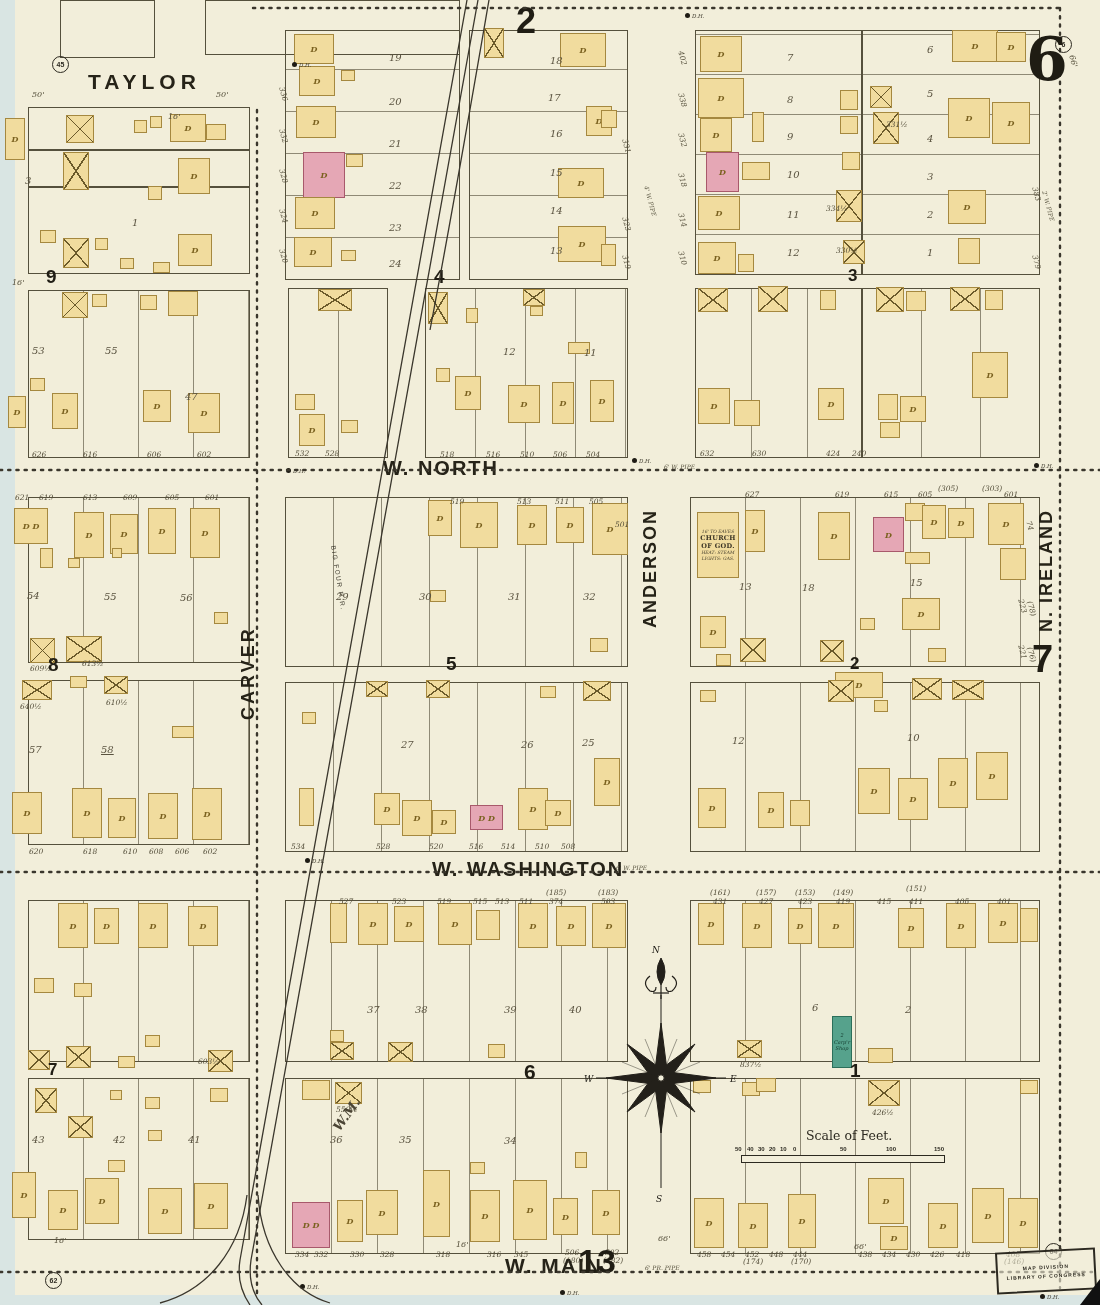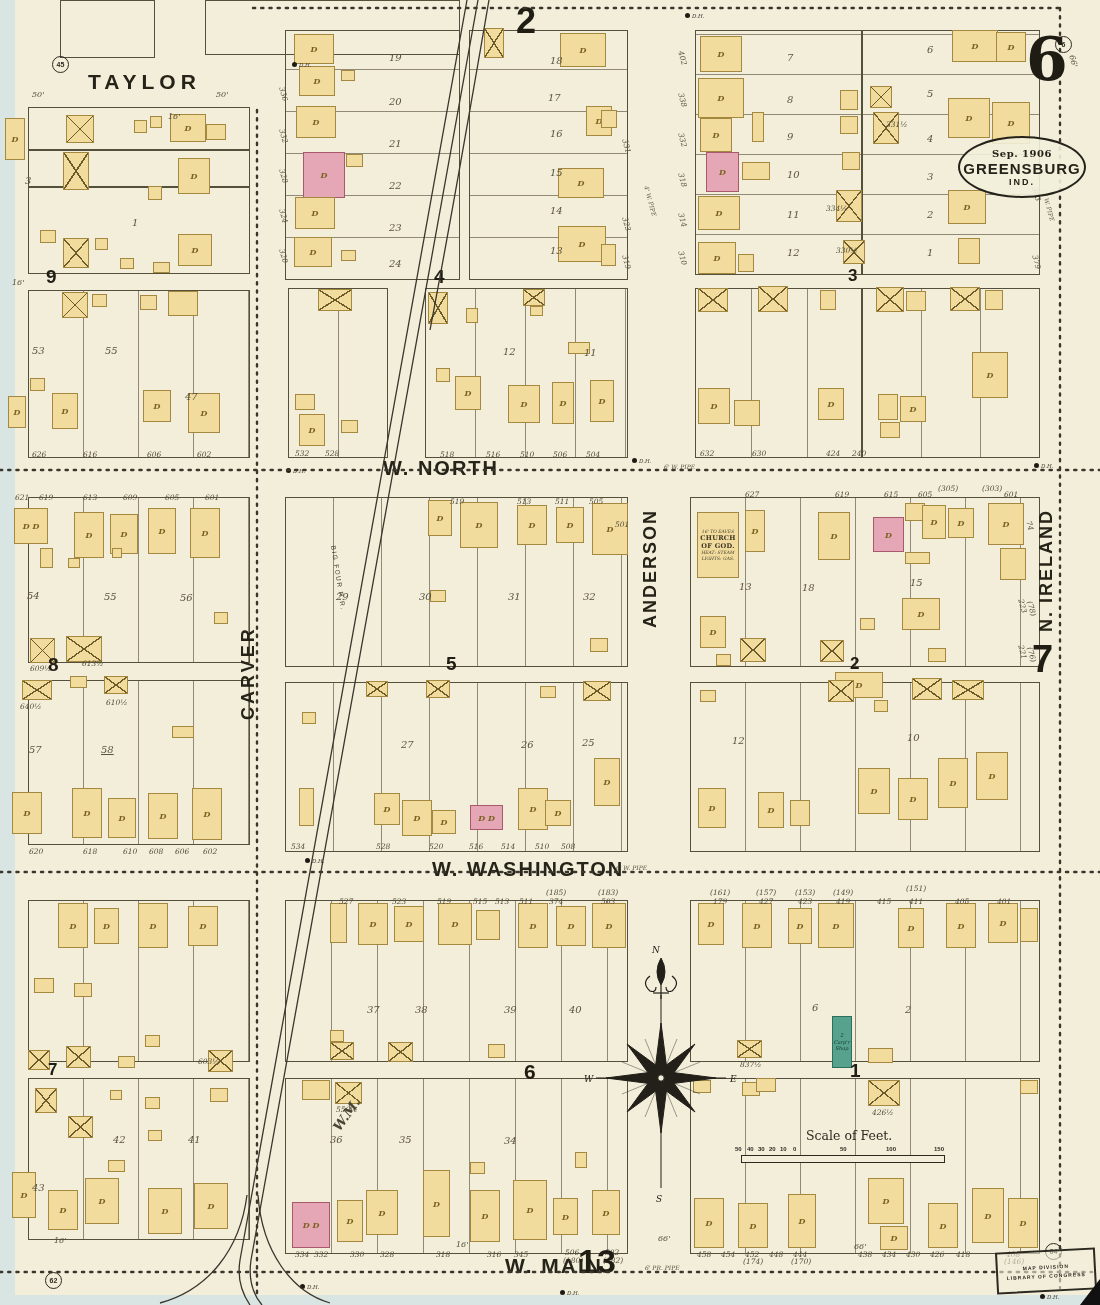--- a/index.html
+++ b/index.html
@@ -610,21 +610,21 @@
       <div class="t hn" style="left: 392px; top: 897px;">523</div>
       <div class="t hn" style="left: 437px; top: 897px;">519</div>
       <div class="t hn" style="left: 473px; top: 897px;">515</div>
       <div class="t hn" style="left: 495px; top: 897px;">513</div>
       <div class="t hn" style="left: 519px; top: 897px;">511</div>
       <div class="t hn" style="left: 546px; top: 888px;">(185)</div>
       <div class="t hn" style="left: 549px; top: 897px;">374</div>
       <div class="t hn" style="left: 598px; top: 888px;">(183)</div>
       <div class="t hn" style="left: 601px; top: 897px;">503</div>
       <div class="t hn" style="left: 710px; top: 888px;">(161)</div>
-      <div class="t hn" style="left: 713px; top: 897px;">179</div>
+      <div class="t hn" style="left: 713px; top: 897px;">431</div>
       <div class="t hn" style="left: 756px; top: 888px;">(157)</div>
       <div class="t hn" style="left: 759px; top: 897px;">427</div>
       <div class="t hn" style="left: 795px; top: 888px;">(153)</div>
       <div class="t hn" style="left: 798px; top: 897px;">423</div>
       <div class="t hn" style="left: 833px; top: 888px;">(149)</div>
       <div class="t hn" style="left: 836px; top: 897px;">419</div>
       <div class="t hn" style="left: 877px; top: 897px;">415</div>
       <div class="t hn" style="left: 906px; top: 884px;">(151)</div>
       <div class="t hn" style="left: 909px; top: 897px;">411</div>
       <div class="t hn" style="left: 955px; top: 897px;">405</div>
@@ -726,21 +726,21 @@
       <div class="t ln" style="left: 180px; top: 592px;">56</div>
       <div class="t ln" style="left: 29px; top: 744px;">57</div>
       <div class="t ln" style="left: 101px; top: 744px; text-decoration: underline;">58</div>
       <div class="t ln" style="left: 367px; top: 1004px;">37</div>
       <div class="t ln" style="left: 415px; top: 1004px;">38</div>
       <div class="t ln" style="left: 504px; top: 1004px;">39</div>
       <div class="t ln" style="left: 569px; top: 1004px;">40</div>
       <div class="t ln" style="left: 330px; top: 1134px;">36</div>
       <div class="t ln" style="left: 399px; top: 1134px;">35</div>
       <div class="t ln" style="left: 504px; top: 1135px;">34</div>
-      <div class="t ln" style="left: 32px; top: 1134px; margin-top: 48px;">43</div>
+      <div class="t ln" style="left: 32px; top: 1134px;">43</div>
       <div class="t ln" style="left: 113px; top: 1134px;">42</div>
       <div class="t ln" style="left: 188px; top: 1134px;">41</div>
       <div class="t ln" style="left: 739px; top: 581px;">13</div>
       <div class="t ln" style="left: 802px; top: 582px;">18</div>
       <div class="t ln" style="left: 910px; top: 577px;">15</div>
       <div class="t ln" style="left: 732px; top: 735px;">12</div>
       <div class="t ln" style="left: 907px; top: 732px;">10</div>
       <div class="t ln" style="left: 812px; top: 1002px;">6</div>
       <div class="t ln" style="left: 905px; top: 1004px;">2</div>
       <div class="t dm" style="left: 32px; top: 90px;">50'</div>
@@ -880,25 +880,20 @@
         <line x1="653" y1="993" x2="669" y2="993" stroke-width="1.2"></line>
         <line x1="661" y1="985" x2="661" y2="999" stroke-width="1.2"></line>
       </g>
       <text x="652" y="953" stroke="none" style="font:italic 9px 'DejaVu Serif',serif">N</text>
       <text x="584" y="1082" stroke="none" style="font:italic 9px 'DejaVu Serif',serif">W</text>
       <text x="730" y="1082" stroke="none" style="font:italic 9px 'DejaVu Serif',serif">E</text>
       <text x="656" y="1202" stroke="none" style="font:italic 9px 'DejaVu Serif',serif">S</text>
     </g>
   </svg>
 
-  <div id="oval">
-    <div class="date">Sep. 1906</div>
-    <div class="city">GREENSBURG</div>
-    <div class="state">IND.</div>
-  </div>
 
   <div id="sheetnum">6</div>
   <div class="circ" style="left:1055px;top:36px;">6</div>
 
   <div id="scale-title">Scale of Feet.</div>
   <div id="sbar"></div>
 
   <div id="stamp">
     <div class="sline">MAP DIVISION</div>
     <div class="sline">LIBRARY OF CONGRESS</div>

